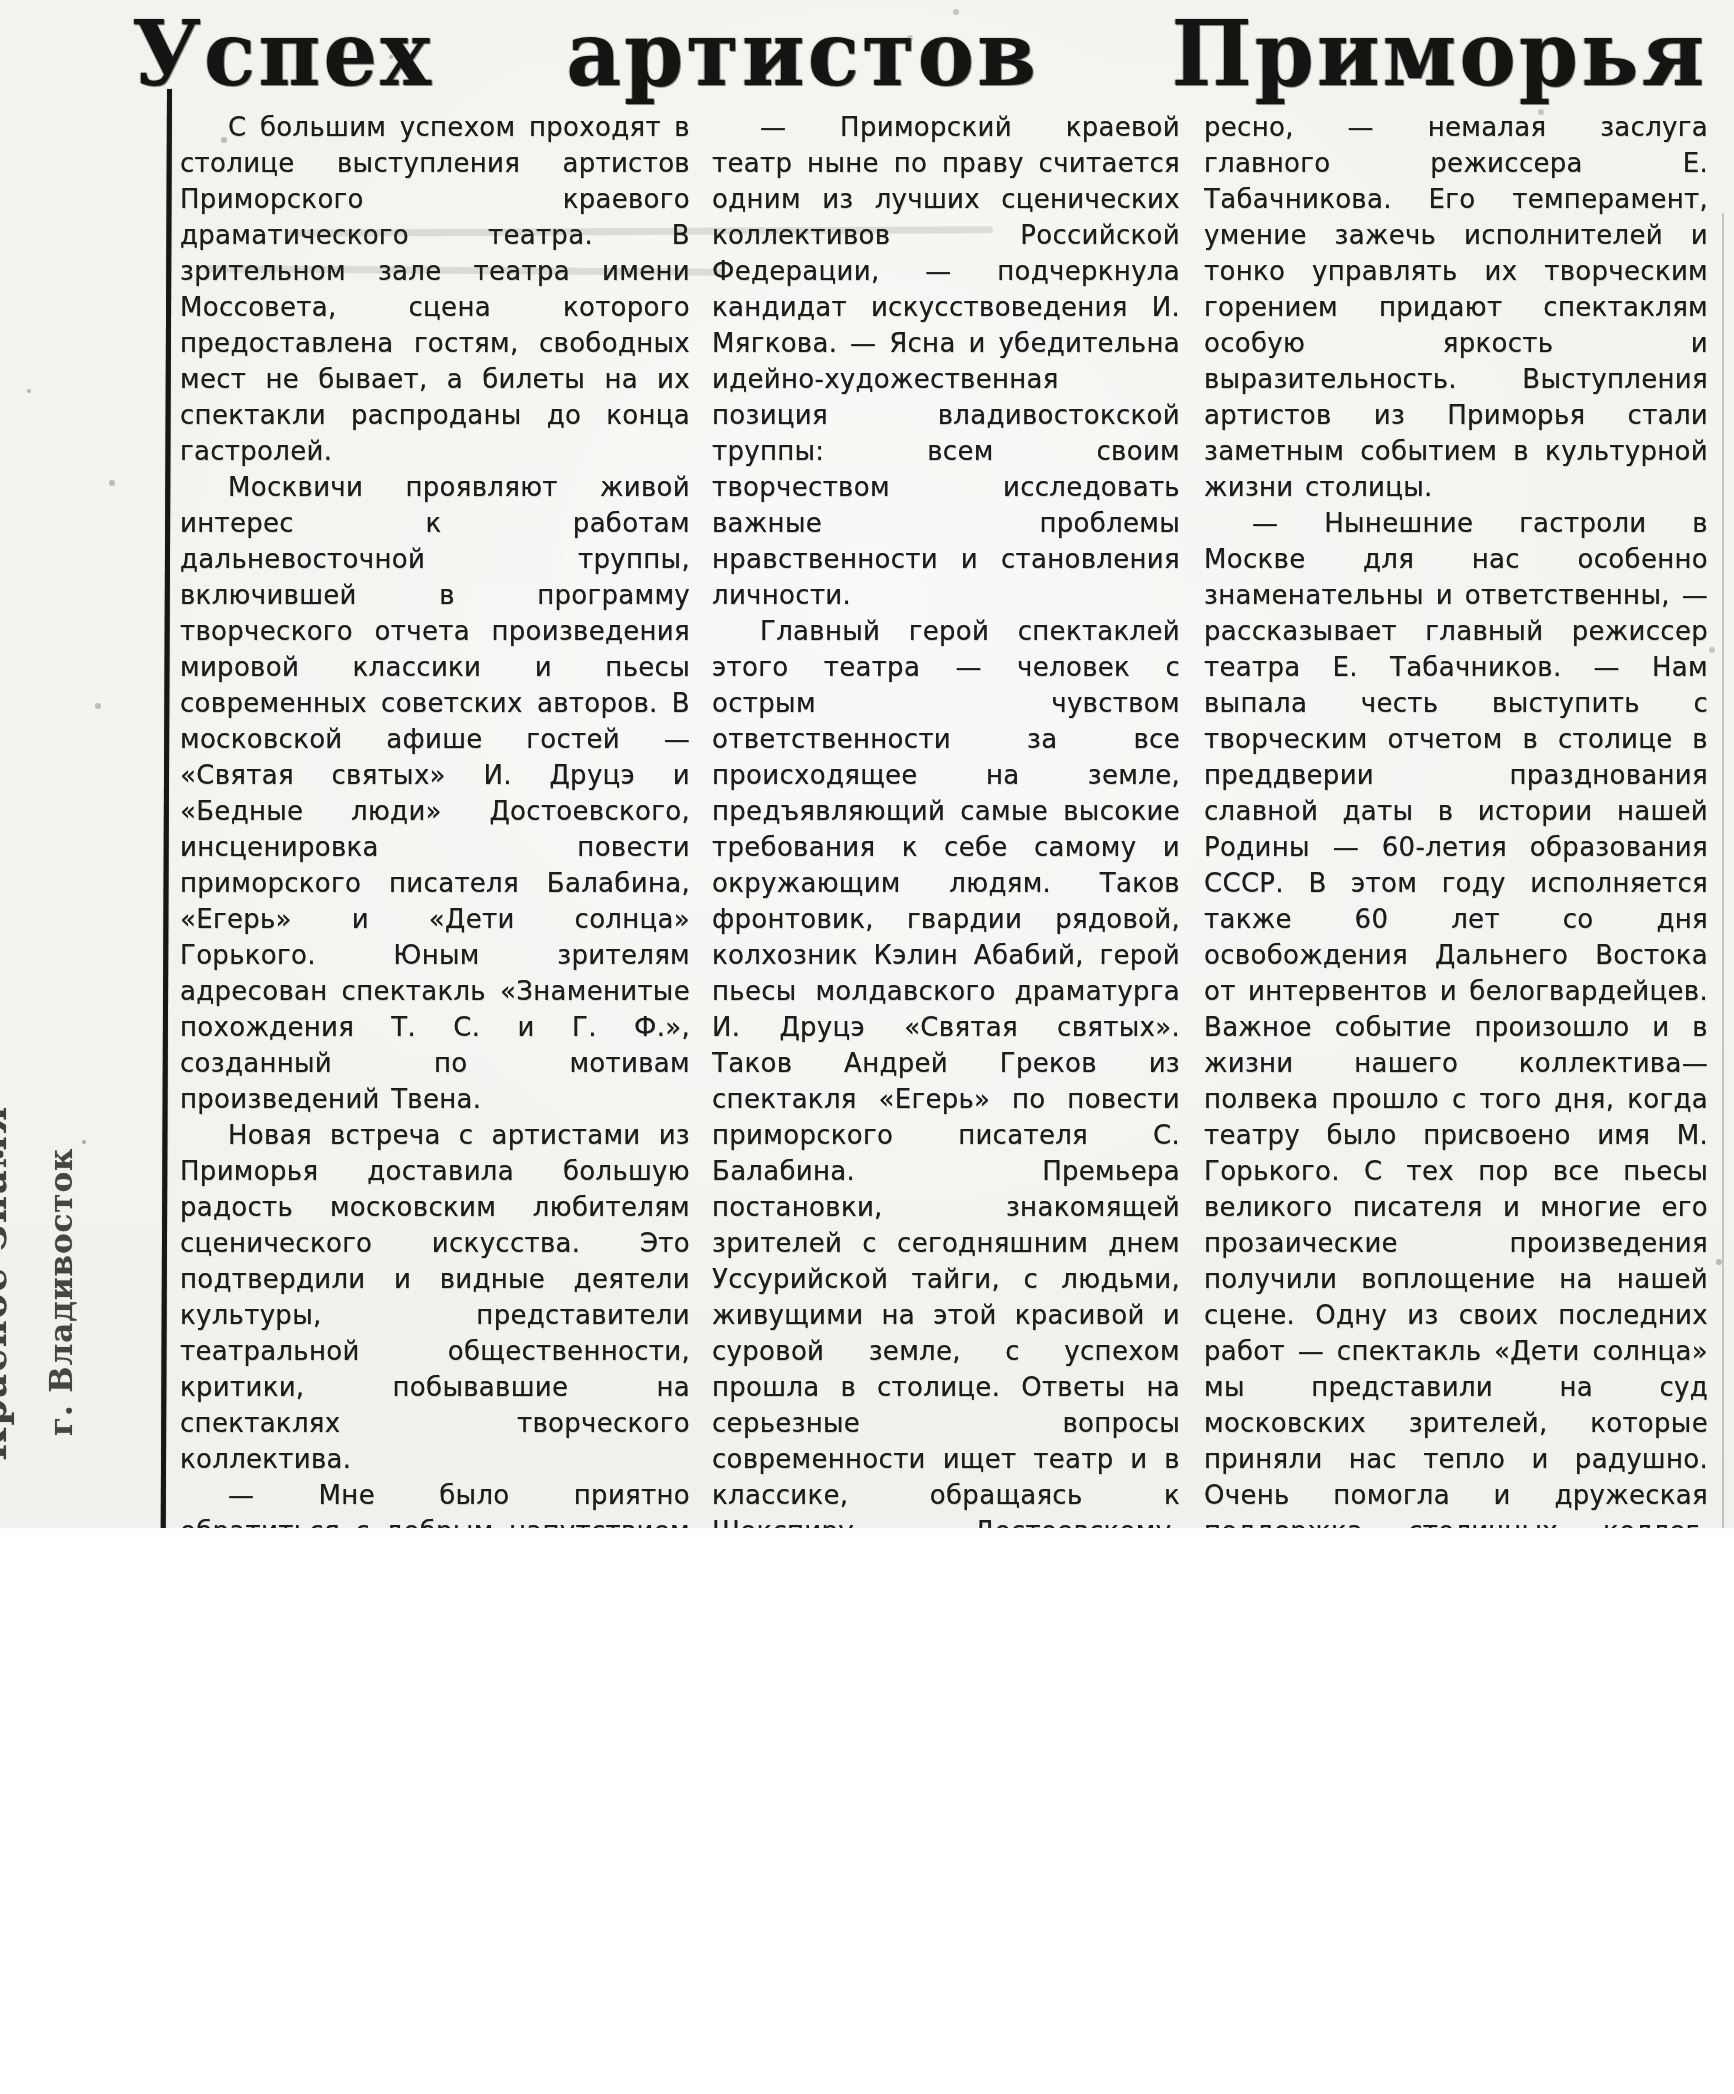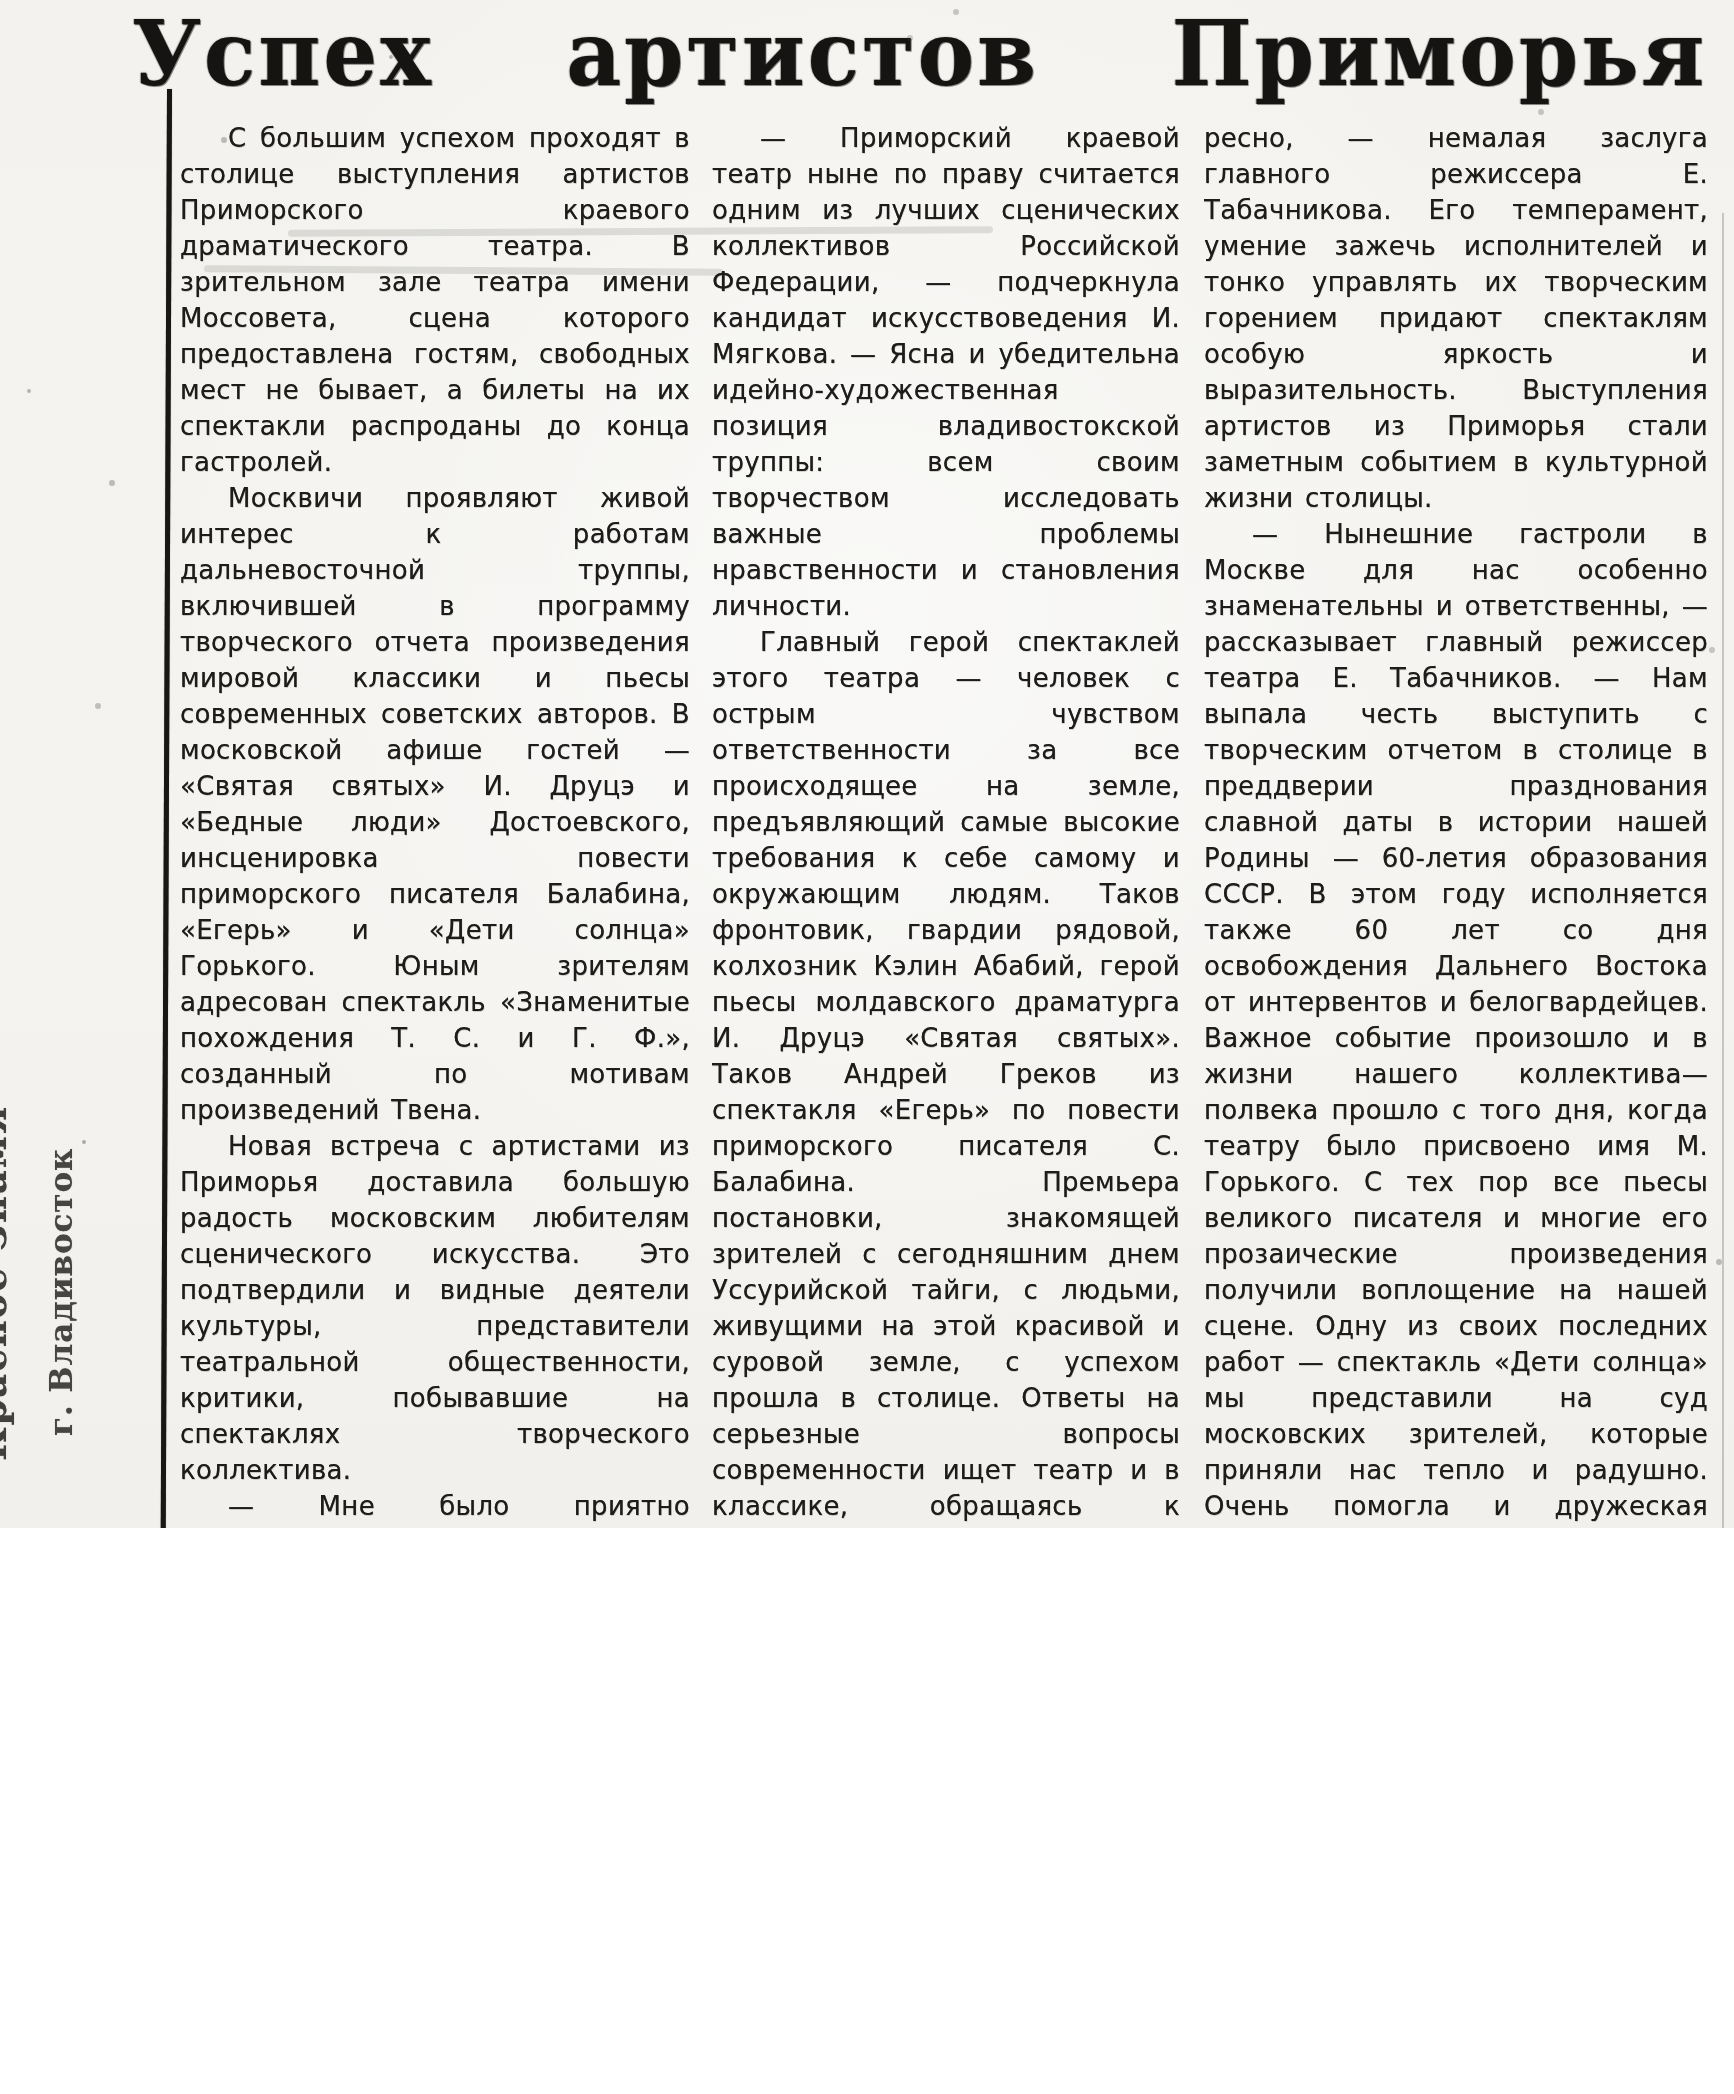--- a/index.html
+++ b/index.html
@@ -39,21 +39,21 @@
       390px 56px 0 0.9px rgba(60,58,55,.35), 909px 37px 0 1.9px rgba(60,58,55,.22),
       111px 482px 0 1.9px rgba(60,58,55,.30), 97px 705px 0 1.9px rgba(60,58,55,.28),
       83px 1141px 0 0.9px rgba(60,58,55,.40), 1711px 649px 0 1.9px rgba(60,58,55,.25),
       1718px 1261px 0 1.9px rgba(60,58,55,.30), 594px 1966px 0 1.9px rgba(60,58,55,.28),
       1095px 1953px 0 0.9px rgba(60,58,55,.35), 148px 1818px 0 1.9px rgba(60,58,55,.30),
       56px 1540px 0 1.9px rgba(60,58,55,.25), 1391px 2022px 0 0.9px rgba(60,58,55,.30),
       278px 2050px 0 1.9px rgba(60,58,55,.22), 955px 11px 0 1.9px rgba(60,58,55,.25),
       1665px 1837px 0 1.9px rgba(60,58,55,.28), 28px 390px 0 0.9px rgba(60,58,55,.35);}
   
   .col{
-    position:absolute;top:120px;height:1792px;overflow:hidden;
+    position:absolute;top:109px;height:1792px;overflow:hidden;
     font-size:26px;line-height:36px;letter-spacing:0.3px;word-spacing:2.8px;
     text-shadow:0 0 0.6px rgba(30,28,26,.65), 0.5px 0.5px 0 rgba(30,28,26,.18);
   }
   .col-1{left:180px;width:510px;}
   .col-2{left:712px;width:468px;}
   .col-3{left:1204px;width:504px;}
   .col p{margin:0;text-align:justify;text-indent:48px;}
   .col p.cont{text-indent:0;}
   
   .sig{margin-top:5.6px;}

